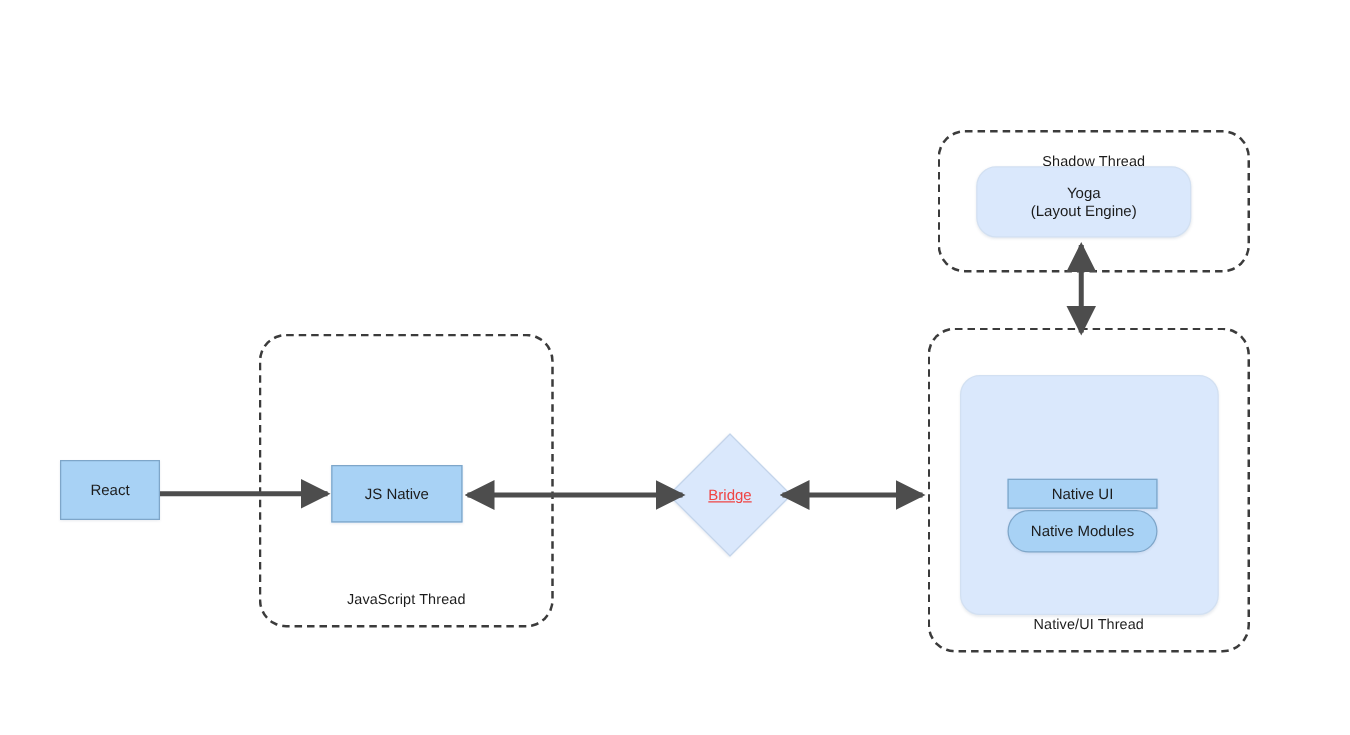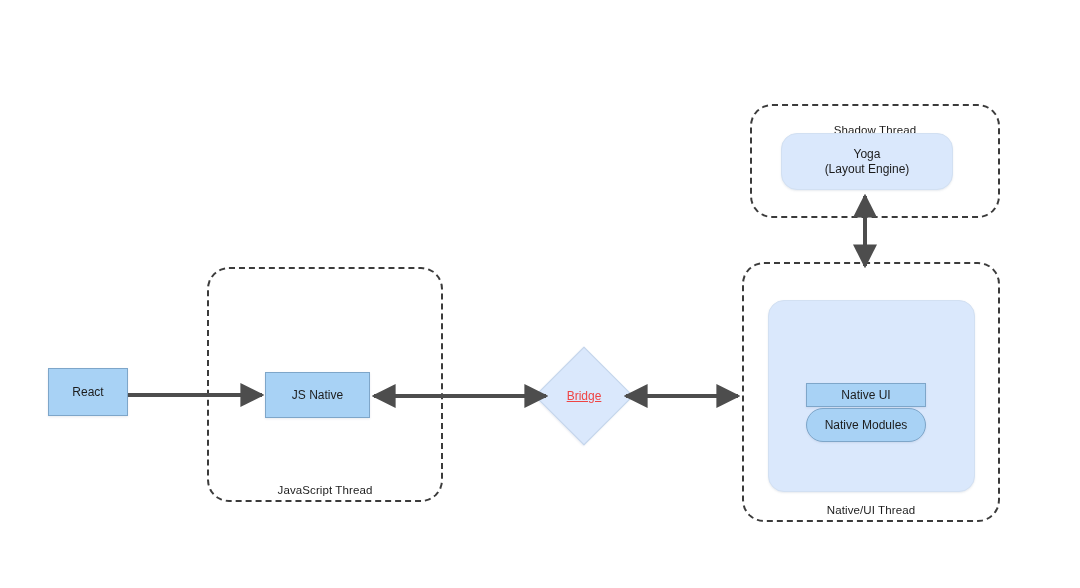--- a/index.html
+++ b/index.html
@@ -32,21 +32,21 @@
   .group-label {
     position: absolute;
     width: 100%;
     text-align: center;
     font-size: 11.5px;
     color: #1c1c1c;
     letter-spacing: 0.1px;
     white-space: nowrap;
   }
   .group-label.top { top: 18px; }
-  .group-label.bottom { bottom: 4px; }
+  .group-label.bottom { bottom: 14px; }
 
   
   .panel {
     position: absolute;
     background: #dae8fc;
     border: 1px solid #d2e0f2;
     border-radius: 16px;
     box-sizing: border-box;
     box-shadow: 0 1px 2px rgba(80,100,130,0.13);
   }

